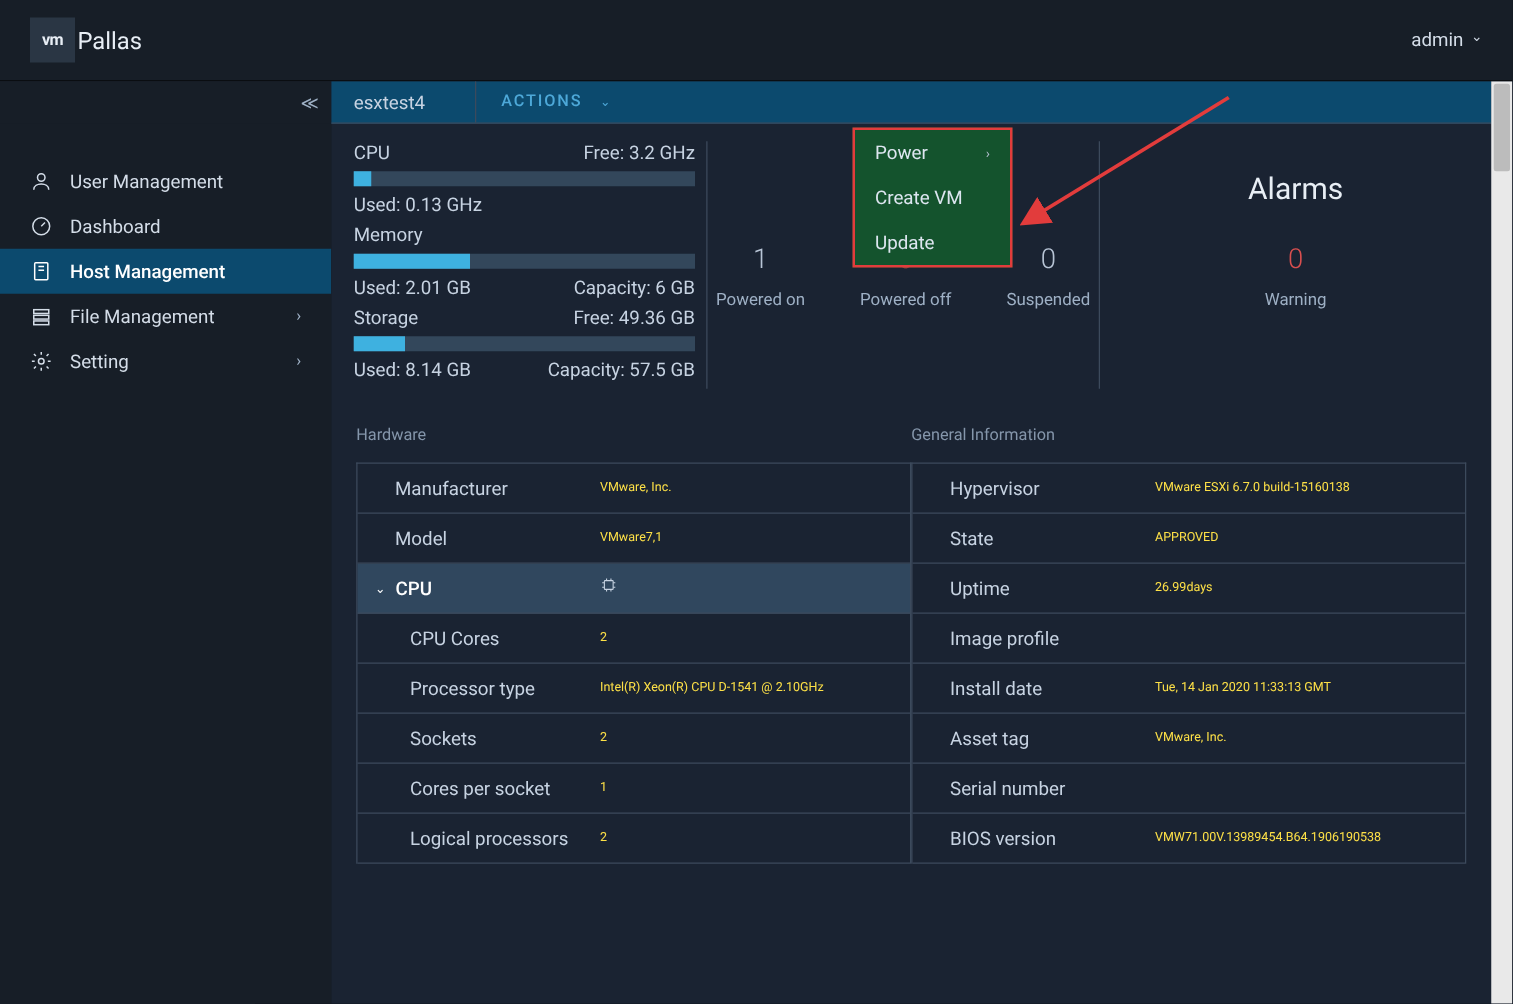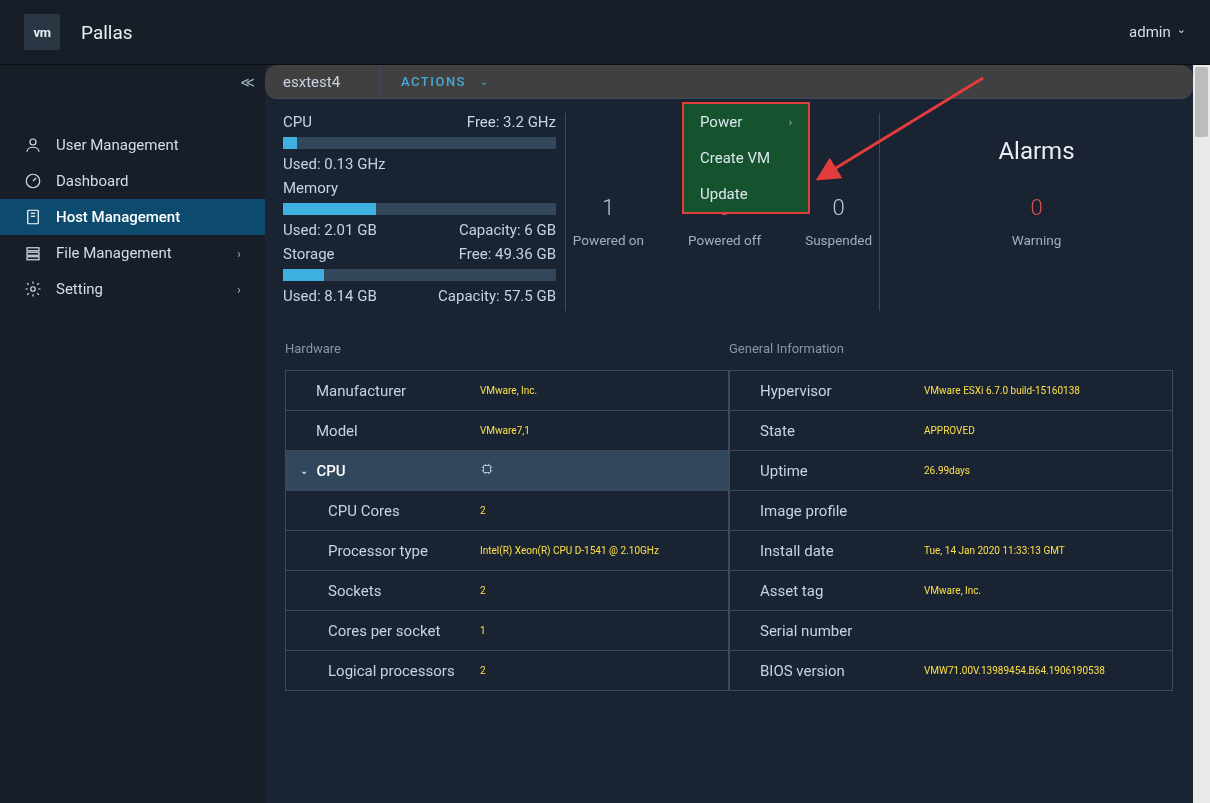--- a/index.html
+++ b/index.html
@@ -16,21 +16,21 @@
 
 .header {
   height: 65px;
   background: #171e27;
   display: flex;
   align-items: center;
   justify-content: space-between;
   padding: 0 24px;
   border-bottom: 1px solid #0a0d11;
 }
-.header-left { display: flex; align-items: center; gap: 21px; }
+.header-left { display: flex; align-items: center; gap: 2px; }
 .logo {
   width: 36px; height: 36px;
   background: #2a3644;
   display: flex; align-items: center; justify-content: center;
   font-size: 13px; font-weight: bold; color: #e8eef5;
   letter-spacing: -0.5px;
 }
 .app-title { font-size: 19px; color: #e8eef5; font-weight: 400; }
 .header-right { display: flex; align-items: flex-start; gap: 6px; color: #d4dde8; font-size: 15px; }
 .chev-down { font-size: 11px; }
@@ -95,23 +95,22 @@
   background: #bcbcbc;
   border-radius: 2px;
 }
 .content { padding: 0 0 0 0; margin-right: 17px; }
 
 
 .titlebar {
   display: flex;
   align-items: center;
   height: 34px;
-  background: #404040;
+  background: #0c4a6e;
   border-bottom: 1px solid #3c4a5c;
-  border-radius: 12px;
 }
 .title-host {
   width: 116px;
   padding: 0 18px;
   font-size: 15px;
   color: #c7d3e2;
   border-right: 1px solid #3c4a5c;
   height: 100%;
   display: flex;
   align-items: center;

